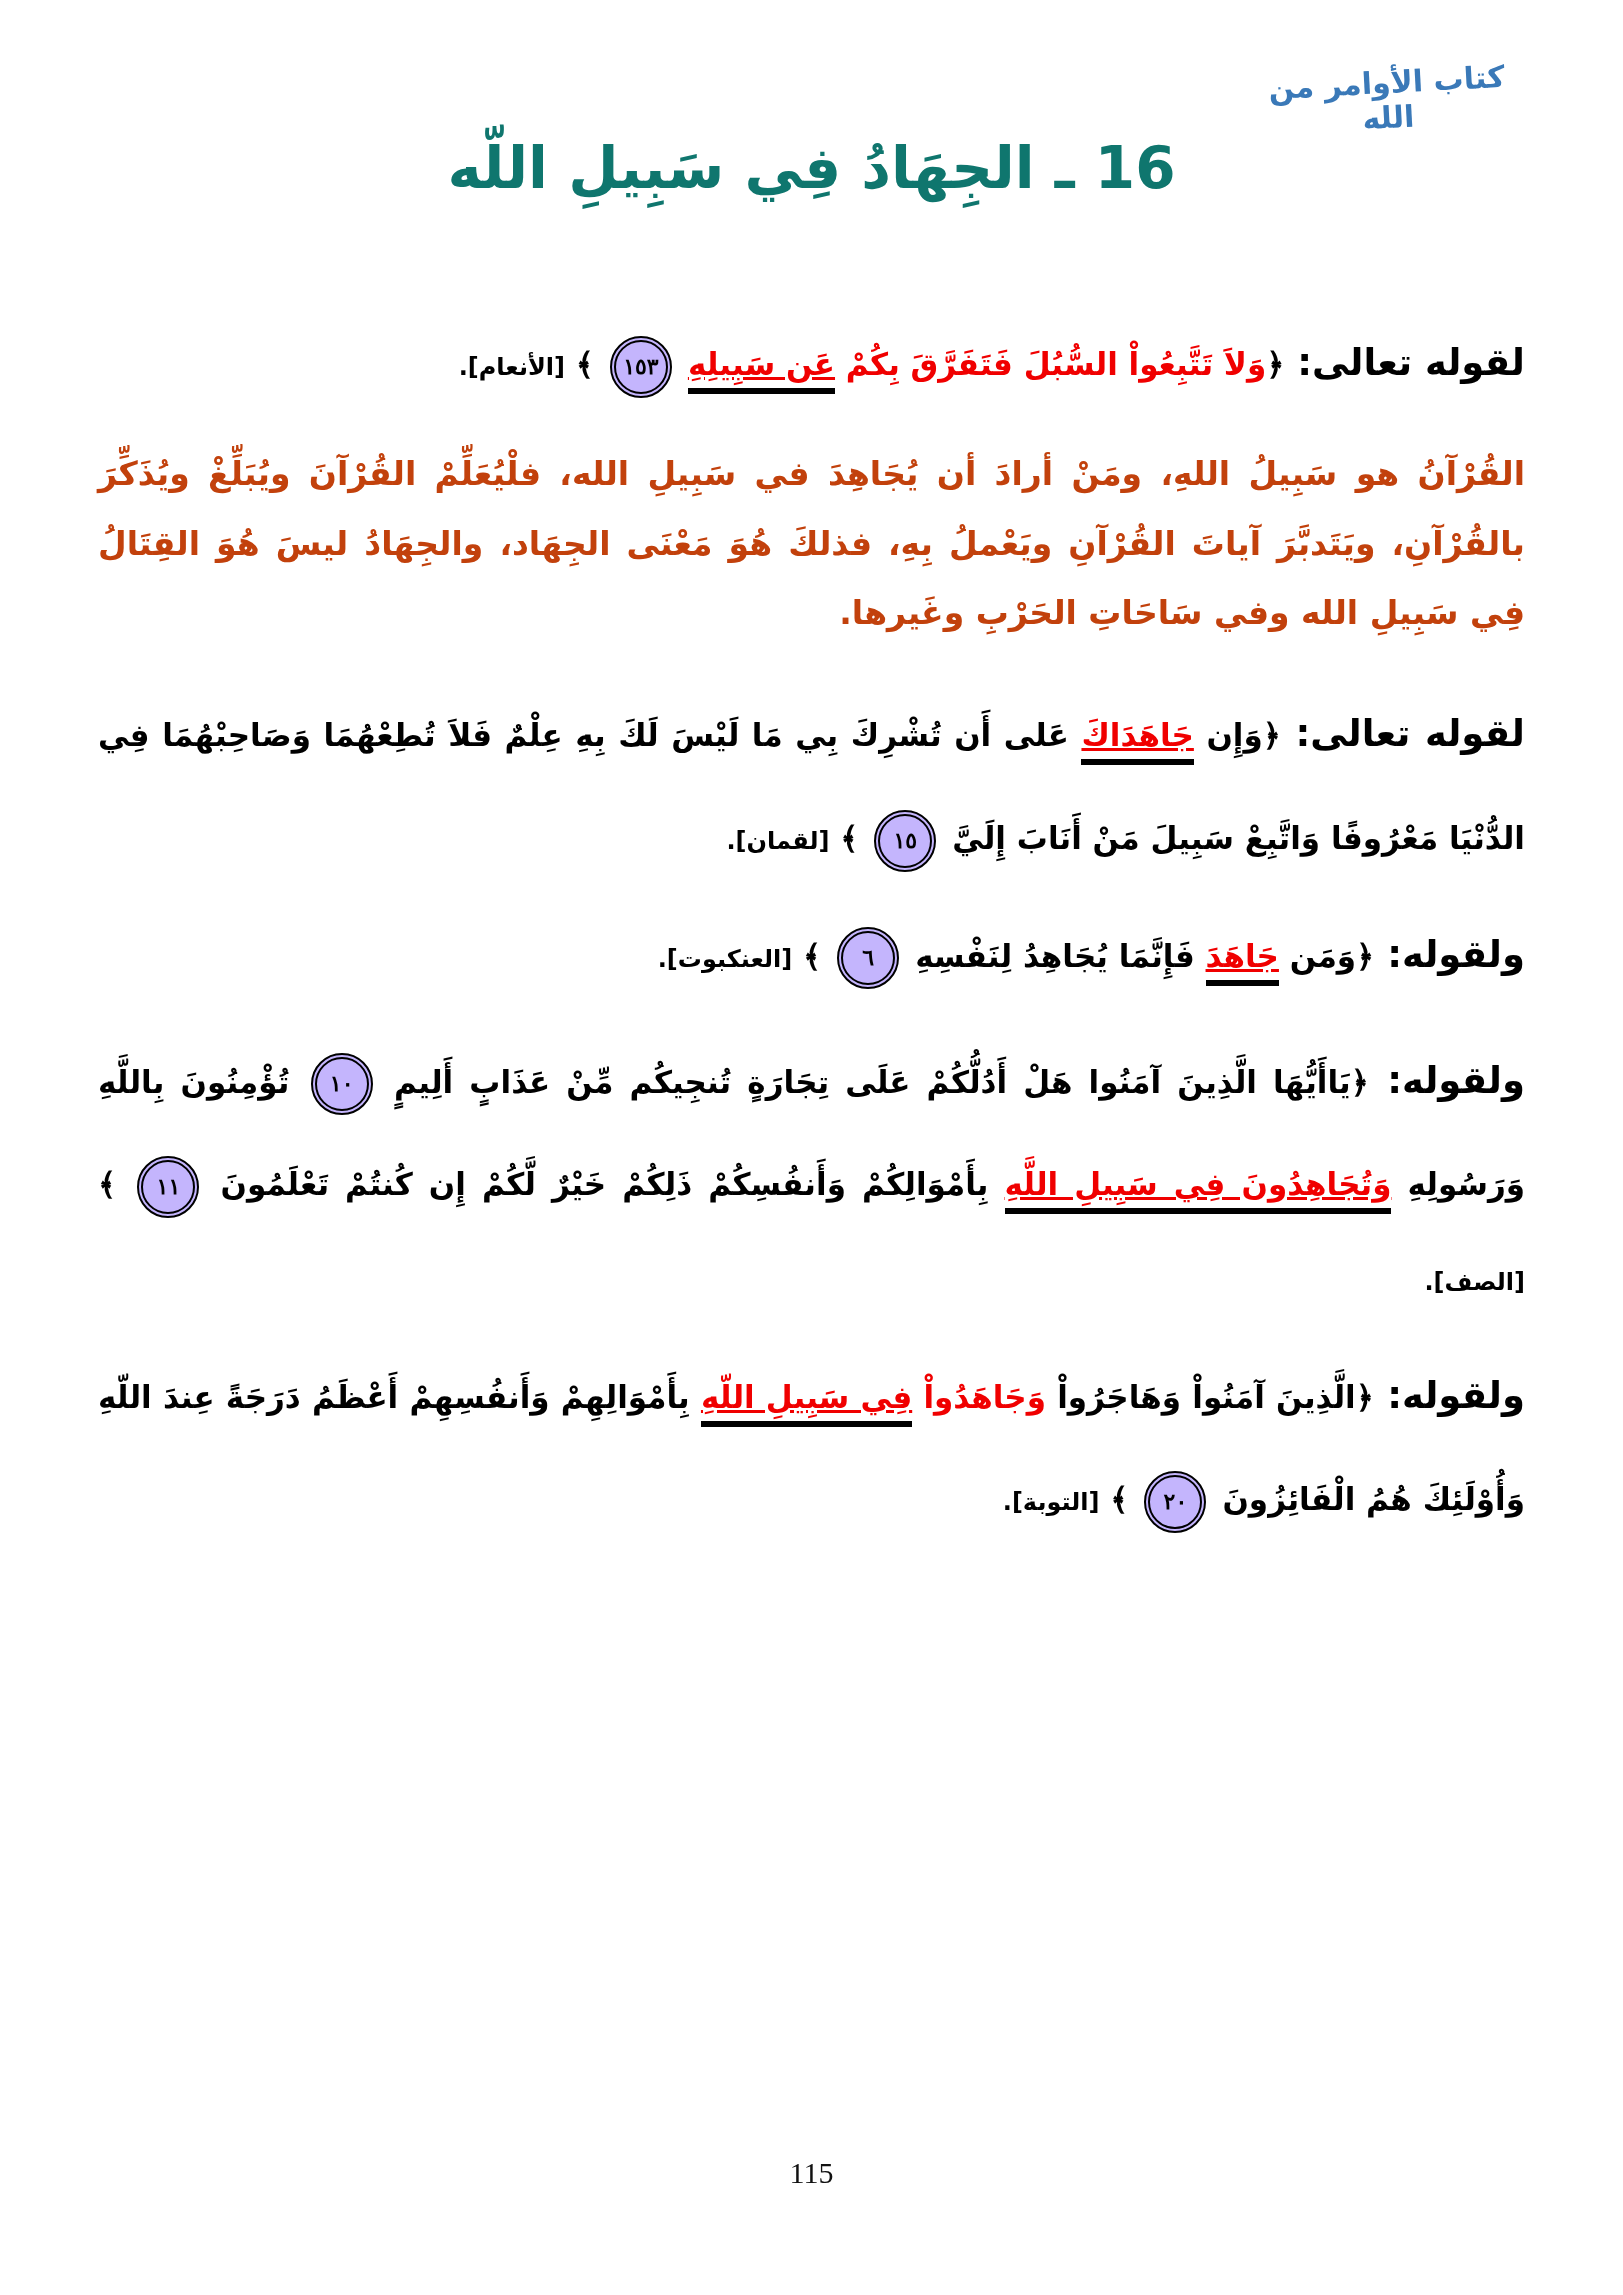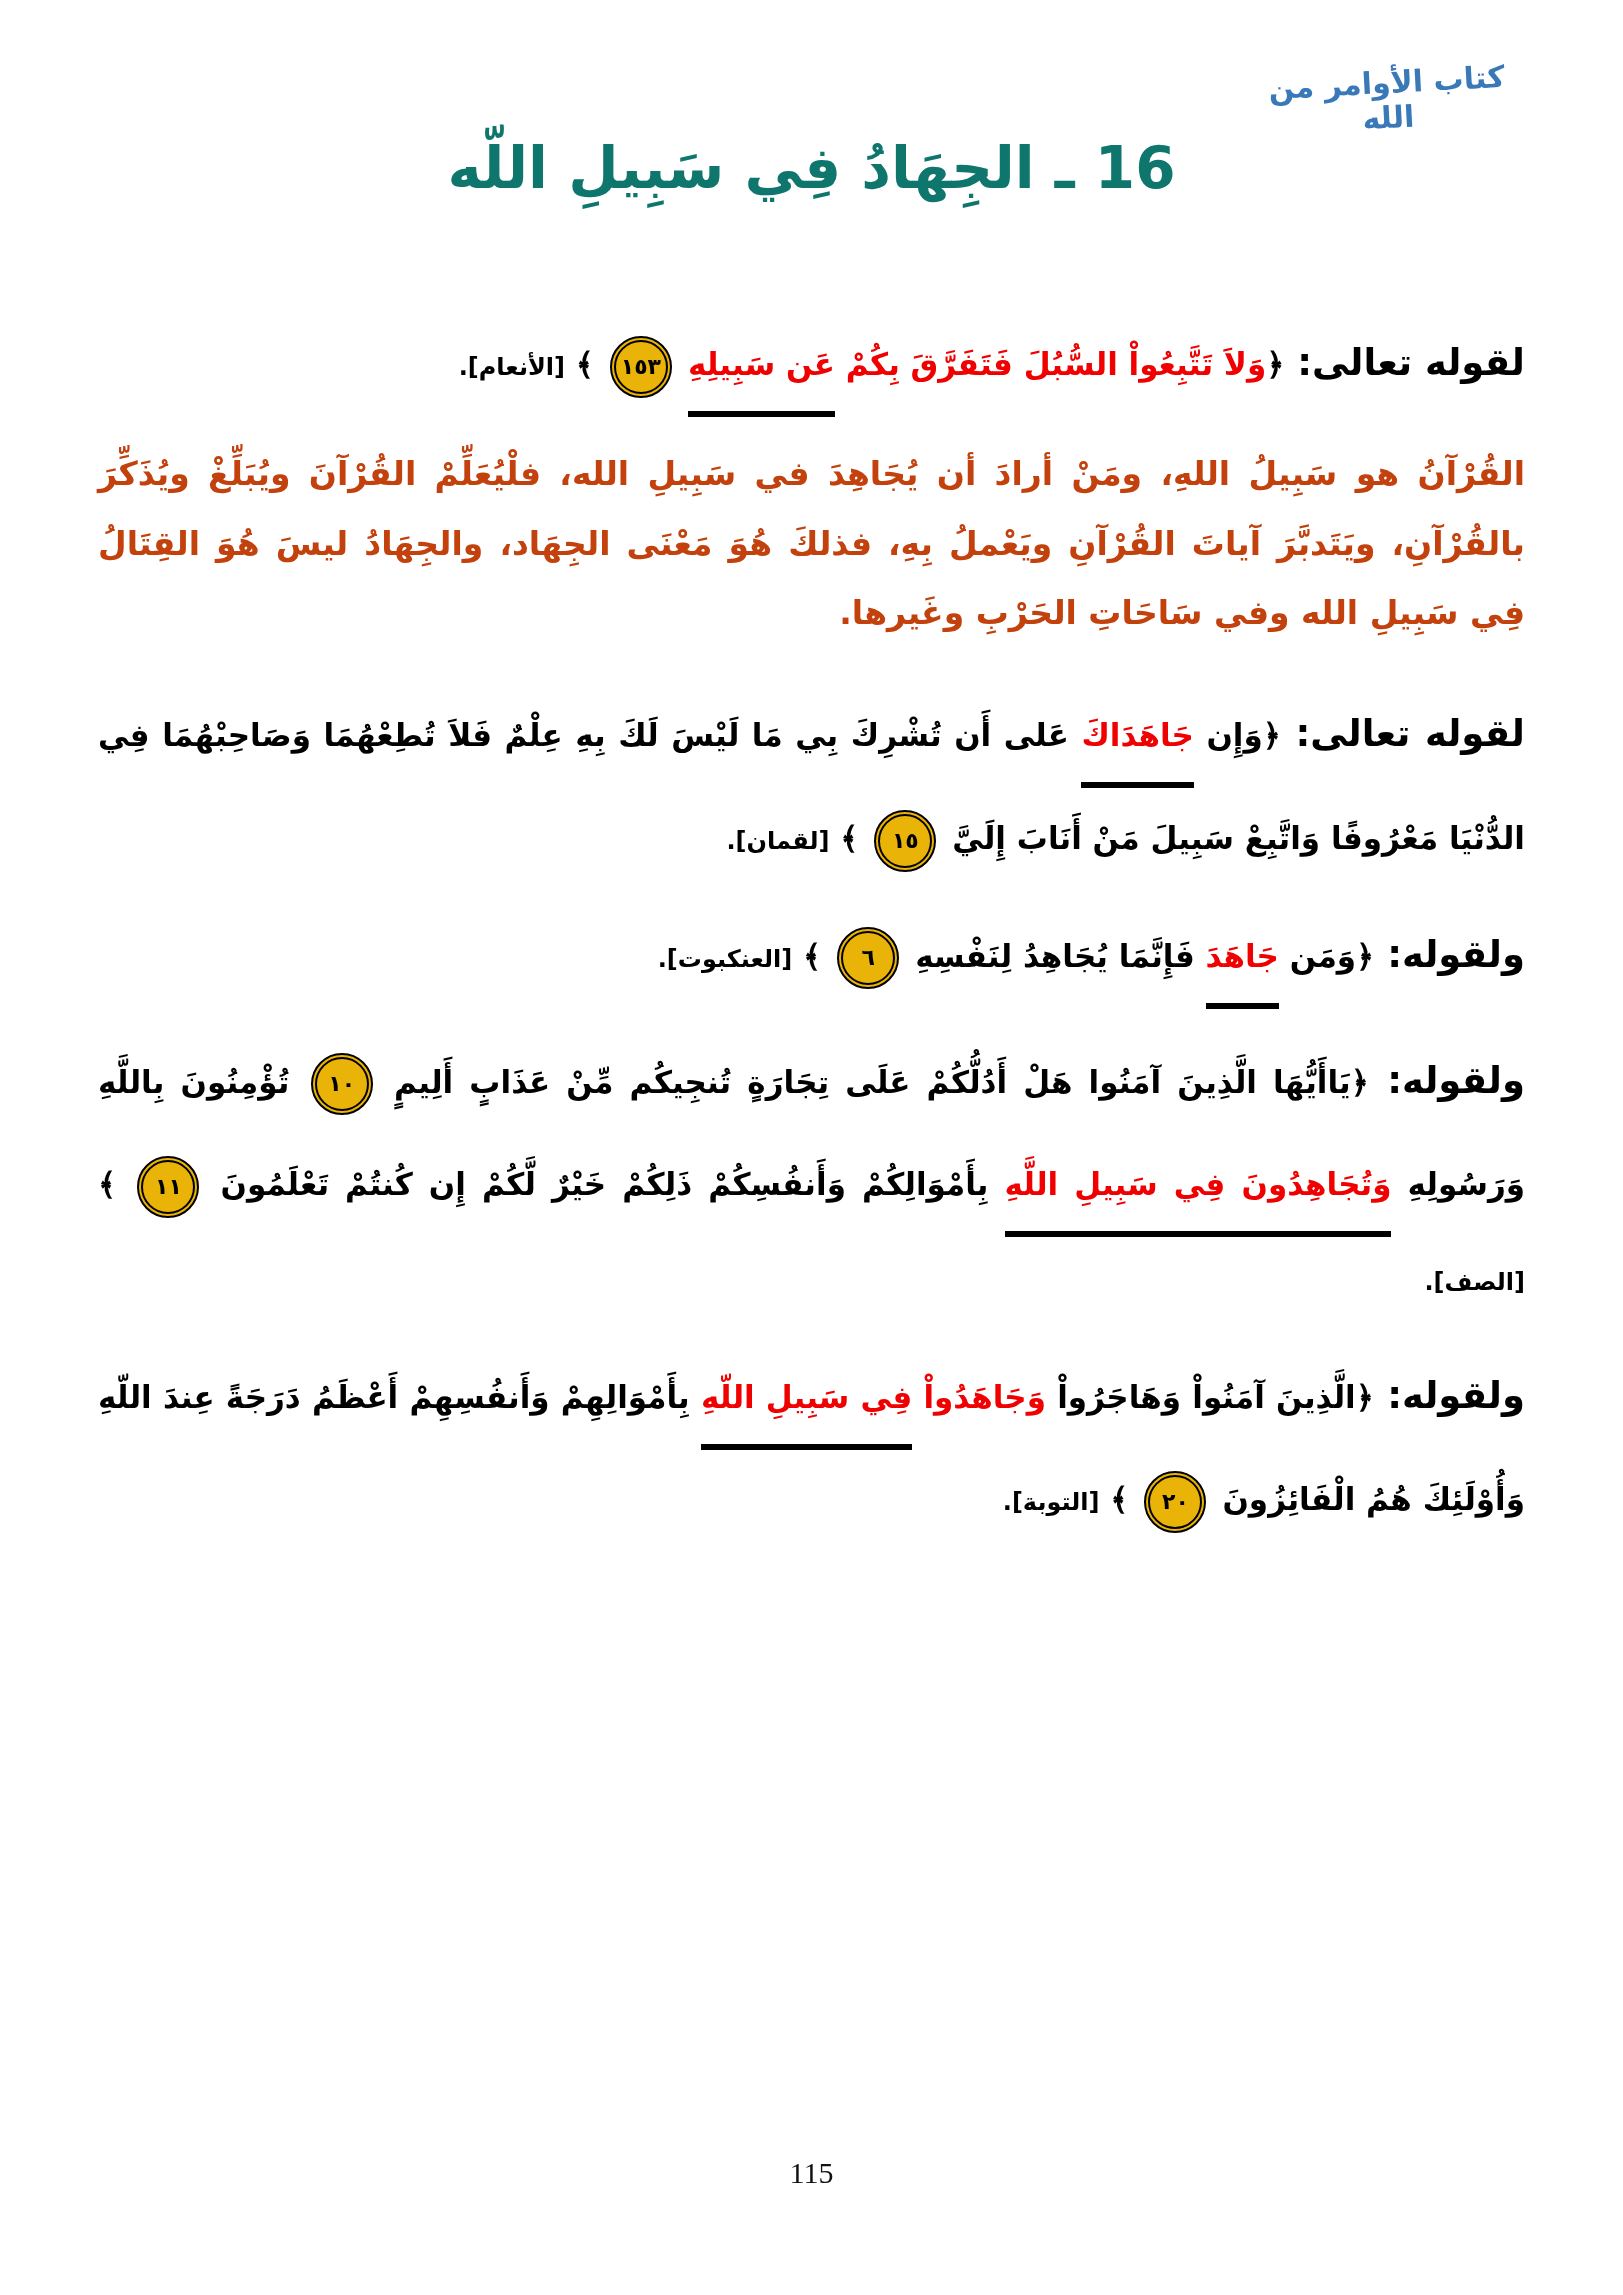--- a/index.html
+++ b/index.html
@@ -21,27 +21,27 @@
   .content{
     position:absolute;top:307px;right:98px;left:98px;
     direction:rtl;color:#000;
   }
   .verse-line{
     font-size:31px;font-weight:bold;line-height:3.05;
     text-align:justify;margin:0 0 13px 0;color:#000;
   }
   .lead{font-size:37px;letter-spacing:0.7px;}
   .seg-red{color:#f00000;}
-  .seg-u{border-bottom:6.5px solid #000;padding-bottom:29px;}
+  .seg-u{border-bottom:6.5px solid #000;padding-bottom:6px;text-decoration:underline;}
   .ref{font-size:24px;font-weight:bold;}
   .verse-medallion{
     display:inline-flex;align-items:center;justify-content:center;
     width:50px;height:50px;border:6.5px double #000;border-radius:50%;
     font-size:22px;line-height:1;vertical-align:middle;margin:0 5.2px;
-    background:#eab308;color:#000;
+    background:#c4b5fd;color:#000;font-family:Liberation Serif, serif;
   }
   .body-paragraph{
     font-size:33px;font-weight:bold;line-height:2.1;
     text-align:justify;margin:19.6px 0 31px 0;color:#c2410c;
   }
   .page-number{
     position:absolute;bottom:105px;left:0;right:0;
     text-align:center;font-size:30px;color:#111;
     font-family:Liberation Serif, serif;
   }

